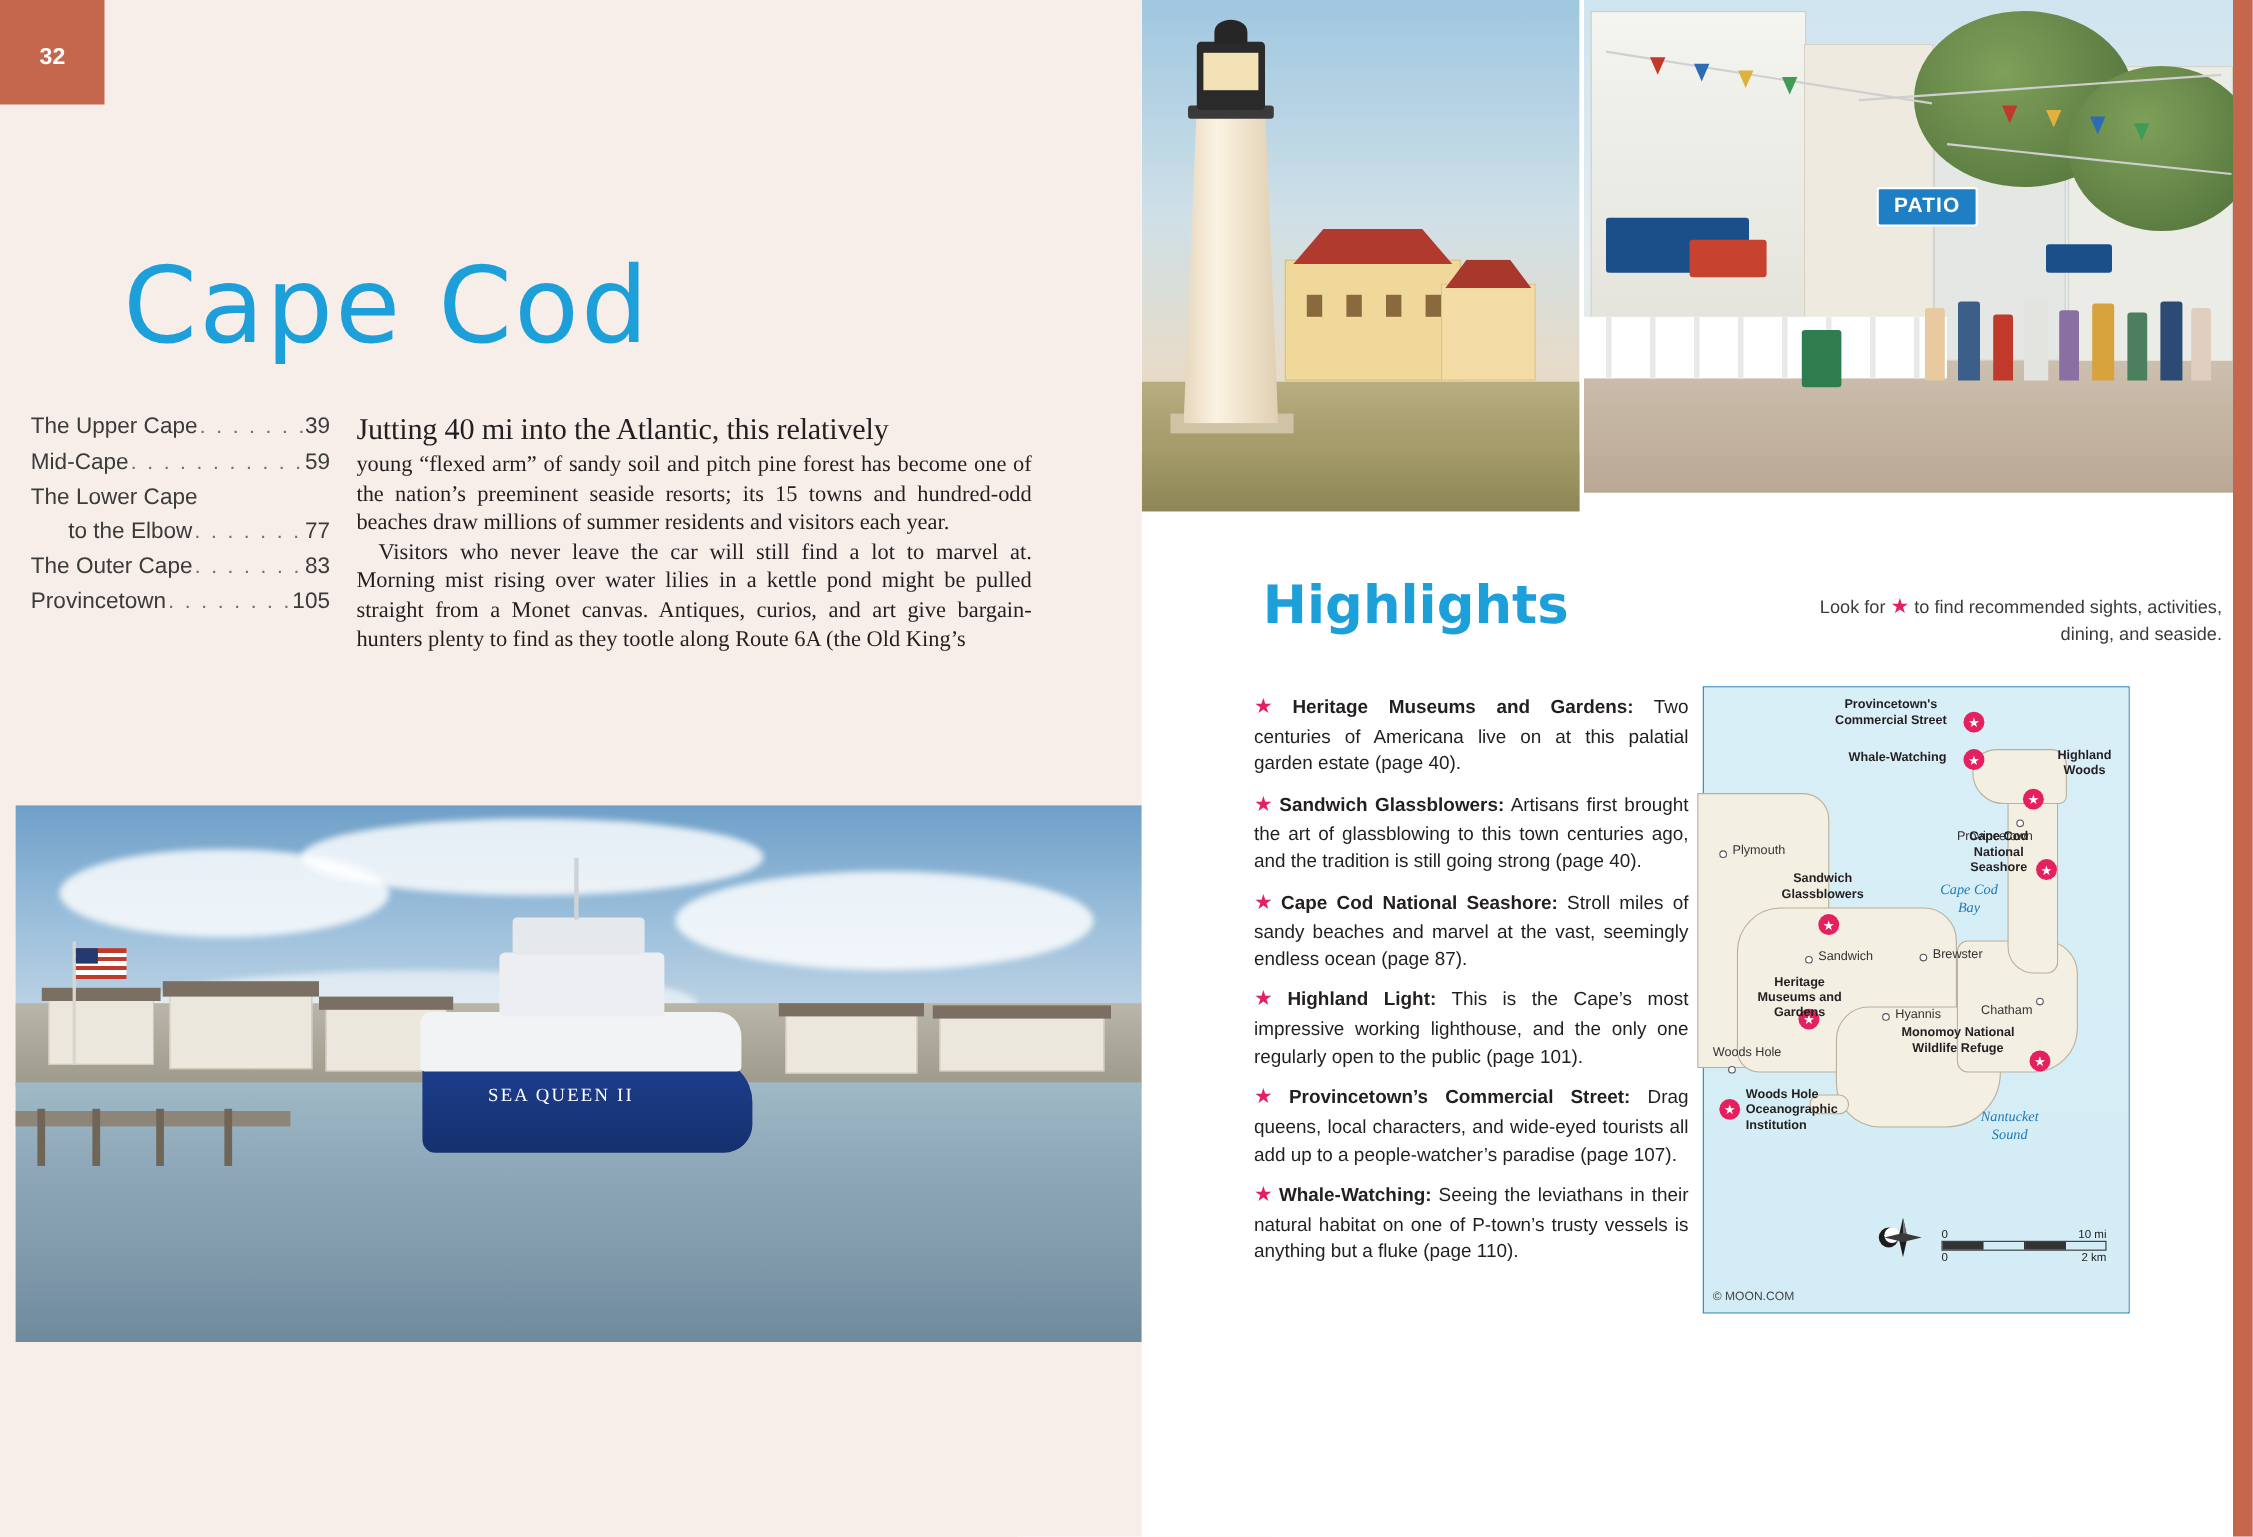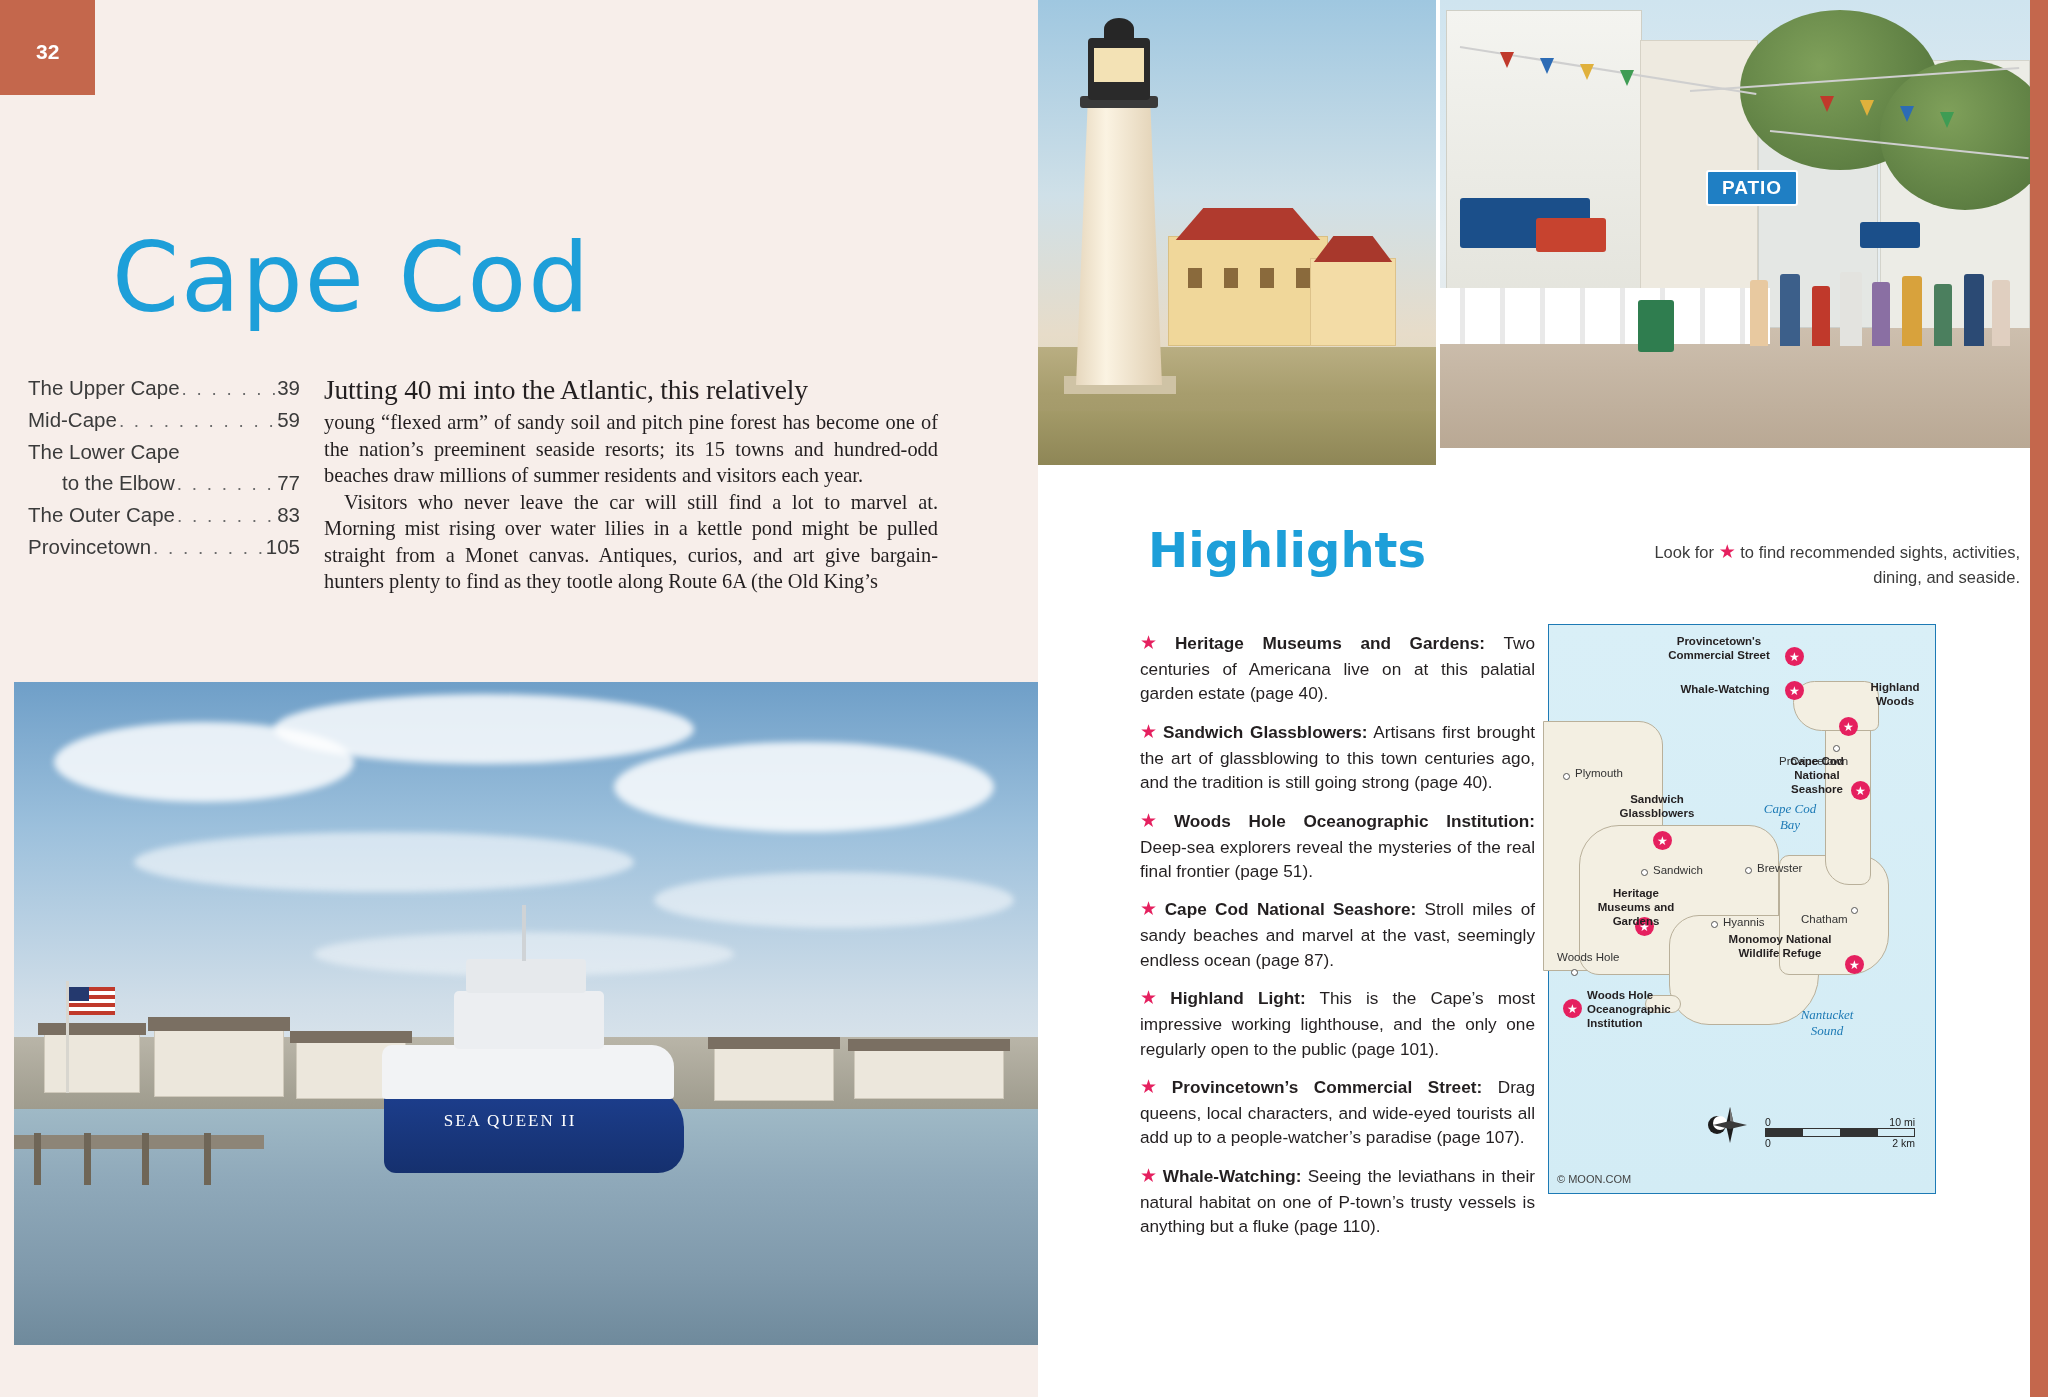--- a/index.html
+++ b/index.html
@@ -70,21 +70,21 @@
   }
   .intro p.body {
     font-size: 20.4px;
     line-height: 1.3;
     text-align: justify;
     text-indent: 20px;
   }
   .intro p.body.first { text-indent: 0; }
 
   .boat-photo {
-    position: absolute; left: 14px; top: 682px; width: 1024px; height: 663px;
+    position: absolute; left: 14px; top: 732px; width: 1024px; height: 488px;
     overflow: hidden;
   }
 
   
   .right-page {
     position: absolute; left: 1038px; top: 0; width: 1010px; height: 1397px;
     background: #ffffff;
   }
   .edge-strip {
     position: absolute; right: 0; top: 0; width: 18px; height: 1397px;
@@ -431,23 +431,20 @@
   </div>
 
   <div class="highlights-col">
     <p class="hl-item">
       <span class="star">★</span><b>Heritage Museums and Gardens:</b><span> Two centuries of Americana live on at this palatial garden estate (page 40).</span>
     </p>
     <p class="hl-item">
       <span class="star">★</span><b>Sandwich Glassblowers:</b><span> Artisans first brought the art of glassblowing to this town centuries ago, and the tradition is still going strong (page 40).</span>
     </p>
     <p class="hl-item">
-      <span class="star">★</span><b>Woods Hole Oceanographic Institution:</b><span> Deep-sea explorers reveal the mysteries of the real final frontier (page 51).</span>
-    </p>
-    <p class="hl-item">
       <span class="star">★</span><b>Cape Cod National Seashore:</b><span> Stroll miles of sandy beaches and marvel at the vast, seemingly endless ocean (page 87).</span>
     </p>
     <p class="hl-item">
       <span class="star">★</span><b>Highland Light:</b><span> This is the Cape’s most impressive working lighthouse, and the only one regularly open to the public (page 101).</span>
     </p>
     <p class="hl-item">
       <span class="star">★</span><b>Provincetown’s Commercial Street:</b><span> Drag queens, local characters, and wide-eyed tourists all add up to a people-watcher’s paradise (page 107).</span>
     </p>
     <p class="hl-item">
       <span class="star">★</span><b>Whale-Watching:</b><span> Seeing the leviathans in their natural habitat on one of P-town’s trusty vessels is anything but a fluke (page 110).</span>

